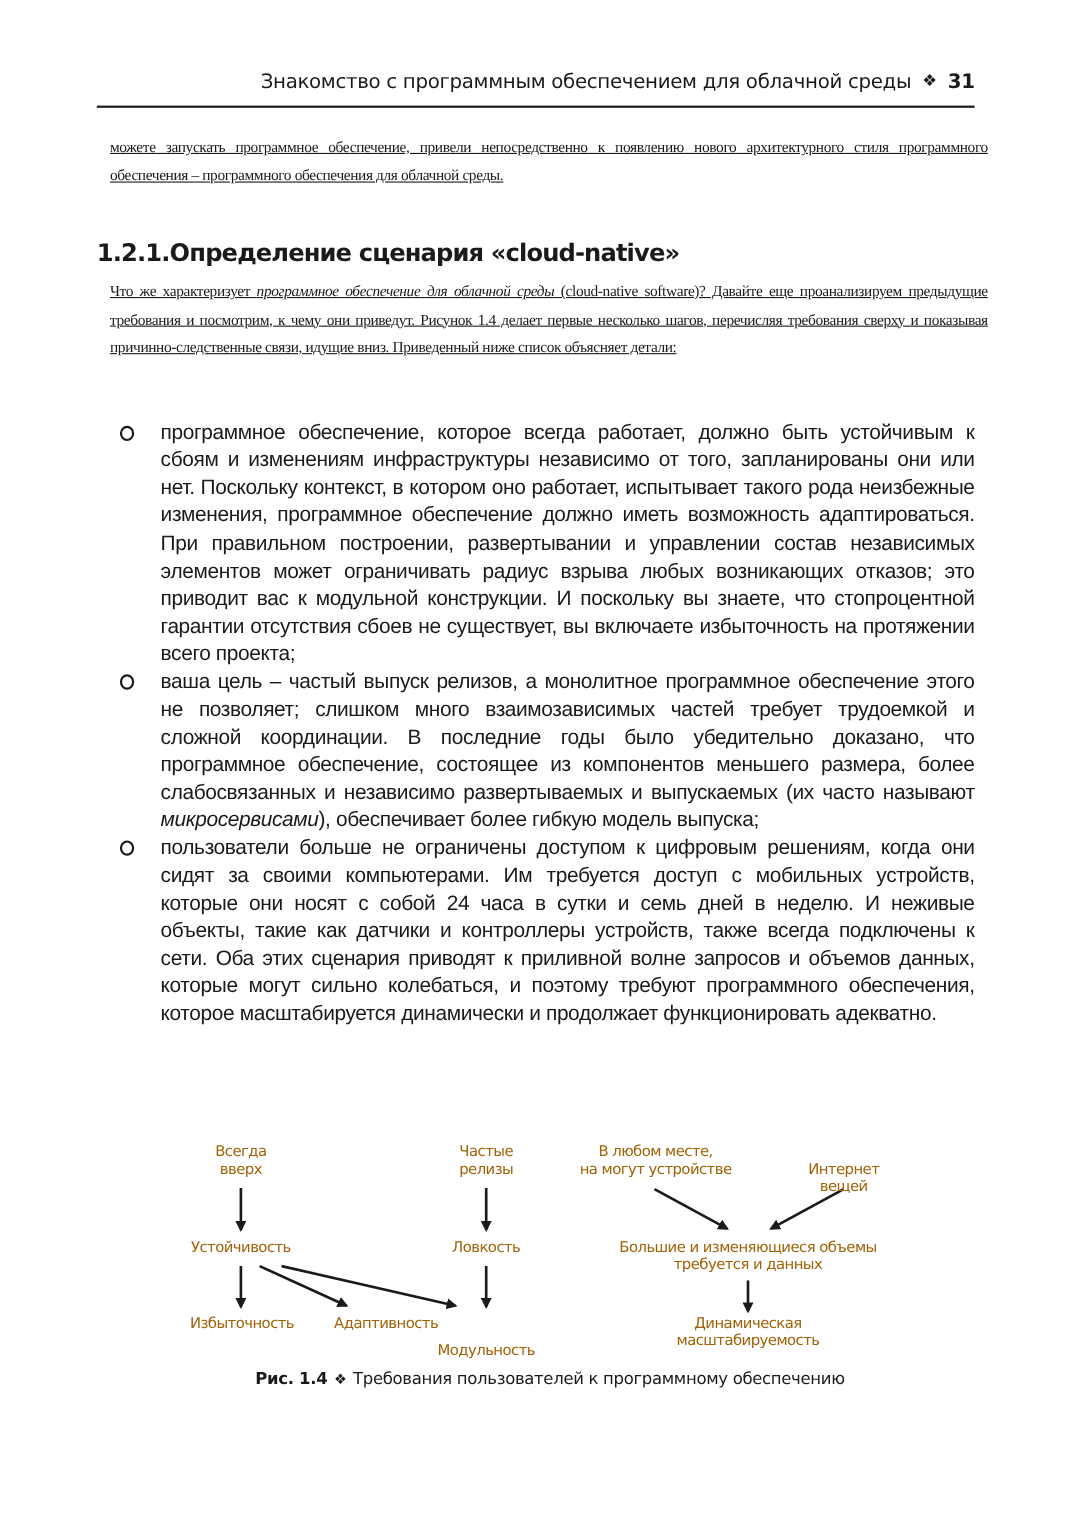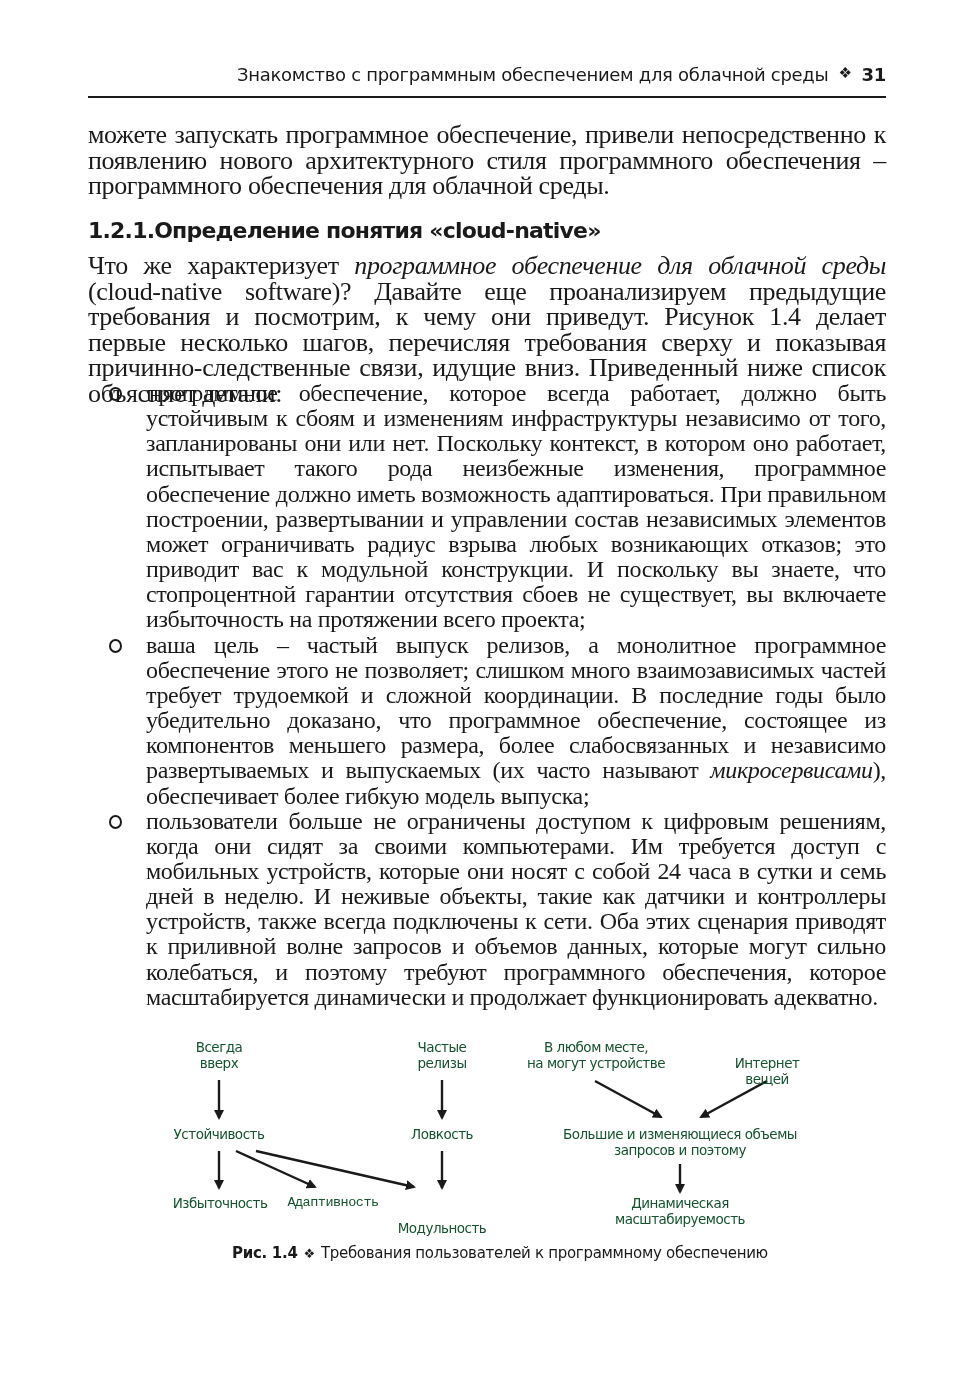--- a/index.html
+++ b/index.html
@@ -7,47 +7,47 @@
   .running-head {
     position: absolute; left: 88px; top: 64px; width: 798px; height: 32px;
     border-bottom: 2px solid #1a1a1a;
     font-family: "DejaVu Sans", sans-serif; font-size: 18px;
     display: flex; justify-content: flex-end; align-items: flex-start;
     letter-spacing: -0.3px;
   }
   .running-head .sep { margin: 0 10px; font-size: 15px; }
   .running-head .pageno { font-weight: bold; }
   .body-text {
-    position: absolute; left: 88px; width: 798px;
-    font-family: "Liberation Serif", serif; font-size: 26px; line-height: 25.6px;
-    text-align: justify; letter-spacing: -0.35px;
+    position: absolute; left: 100px; width: 798px;
+    font-family: "Liberation Serif", serif; font-size: 14px; line-height: 25.6px;
+    text-align: justify; letter-spacing: -0.35px; text-decoration: underline;
   }
   .para-top { top: 122px; }
   .heading {
     position: absolute; left: 88px; top: 218px;
     font-family: "DejaVu Sans", sans-serif; font-weight: bold; font-size: 22px;
     letter-spacing: -0.8px;
   }
   .para-intro { top: 253px; }
   .list { position: absolute; left: 88px; width: 798px; top: 381px; margin: 0; padding: 0; list-style: none; }
   .list li {
     position: relative; padding-left: 58px;
-    font-family: Liberation Serif, serif; font-size: 24px; line-height: 25.15px;
+    font-family: Liberation Sans, sans-serif; font-size: 19px; line-height: 25.15px;
     text-align: justify; letter-spacing: -0.35px;
   }
   .bullet {
     position: absolute; left: 21px; top: 6px; width: 9px; height: 10px;
     border: 2.2px solid #1a1a1a; border-radius: 50%;
   }
   .figure { position: absolute; left: 0; top: 1030px; width: 974px; height: 220px; }
   .figure svg { position: absolute; left: 0; top: 0; }
   .node {
     position: absolute; font-family: "DejaVu Sans", sans-serif; font-size: 13.5px;
     line-height: 16px; text-align: center; white-space: nowrap; transform: translateX(-50%);
-    letter-spacing: -0.5px; color: #14532d;
+    letter-spacing: -0.5px; color: #a16207;
   }
   .caption {
     position: absolute; left: 13px; top: 1243px; width: 974px; text-align: center;
     font-family: "DejaVu Sans", sans-serif; font-size: 15px; line-height: 21px; letter-spacing: -0.3px;
   }
   .caption .fig-label { font-weight: bold; }
   .caption .sep { margin: 0 6px; font-size: 13px; }
   em { font-style: italic; }
 </style>
 </head>
@@ -55,21 +55,21 @@
 
 <div class="running-head">
   <span>Знакомство с программным обеспечением для облачной среды</span>
   <span class="sep">❖</span>
   <span class="pageno">31</span>
 </div>
 
 <div class="body-text para-top">можете запускать программное обеспечение, привели непосредственно к появлению нового архитектурного стиля программного обеспечения – программного обеспечения для облачной среды.</div>
 
 <div class="heading">
-  <span>1.2.1.</span><span>Определение понятия «cloud-native»</span>
+  <span>1.2.1.</span><span>Определение сценария «cloud-native»</span>
 </div>
 
 <div class="body-text para-intro"><span>Что же характеризует </span><em>программное обеспечение для облачной среды</em><span> (cloud-native software)? Давайте еще проанализируем предыдущие требования и посмотрим, к чему они приведут. Рисунок 1.4 делает первые несколько шагов, перечисляя требования сверху и показывая причинно-следственные связи, идущие вниз. Приведенный ниже список объясняет детали:</span></div>
 
 <ul class="list">
   <li>
     <span class="bullet"></span>
     <span>программное обеспечение, которое всегда работает, должно быть устойчивым к сбоям и изменениям инфраструктуры независимо от того, запланированы они или нет. Поскольку контекст, в котором оно работает, испытывает такого рода неизбежные изменения, программное обеспечение должно иметь возможность адаптироваться. При правильном построении, развертывании и управлении состав независимых элементов может ограничивать радиус взрыва любых возникающих отказов; это приводит вас к модульной конструкции. И поскольку вы знаете, что стопроцентной гарантии отсутствия сбоев не существует, вы включаете избыточность на протяжении всего проекта;</span>
   </li>
   <li>
@@ -115,24 +115,24 @@
     <div>на могут устройстве</div>
   </div>
   <div class="node" style="left:767px; top:9px;margin-top:16px;">
     <div>Интернет</div>
     <div>вещей</div>
   </div>
   <div class="node" style="left:219px; top:96px;">Устойчивость</div>
   <div class="node" style="left:442px; top:96px;">Ловкость</div>
   <div class="node" style="left:680px; top:96px;">
     <div>Большие и изменяющиеся объемы</div>
-    <div>запросов и поэтому</div>
+    <div>требуется и данных</div>
   </div>
   <div class="node" style="left:220px; top:165px;">Избыточность</div>
-  <div class="node" style="left:333px; top:165px;font-family:Liberation Mono, monospace;">Адаптивность</div>
+  <div class="node" style="left:351px; top:165px;">Адаптивность</div>
   <div class="node" style="left:442px; top:165px;margin-top:25px;">Модульность</div>
   <div class="node" style="left:680px; top:165px;">
     <div>Динамическая</div>
     <div>масштабируемость</div>
   </div>
 </div>
 
 <div class="caption">
   <div>
     <span class="fig-label">Рис. 1.4</span><span class="sep">❖</span><span>Требования пользователей к программному обеспечению</span>

